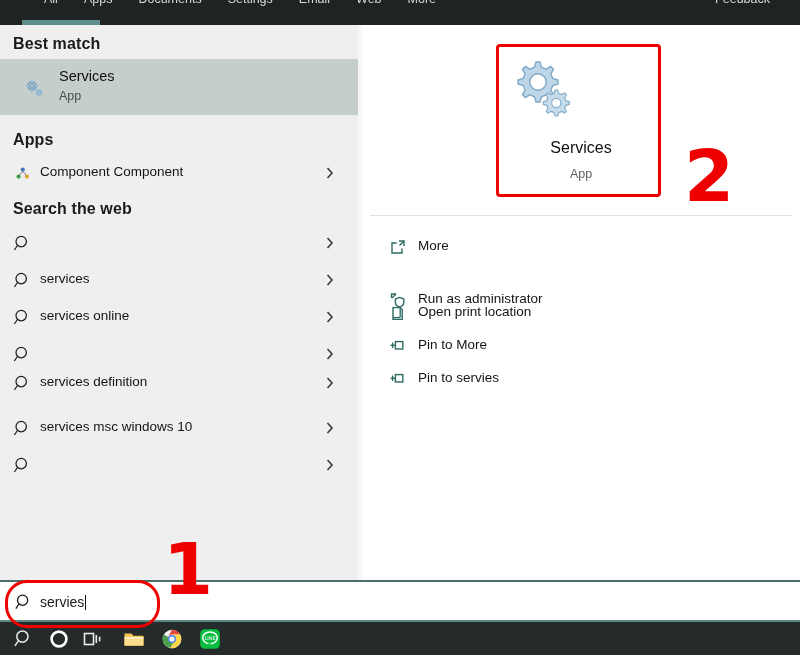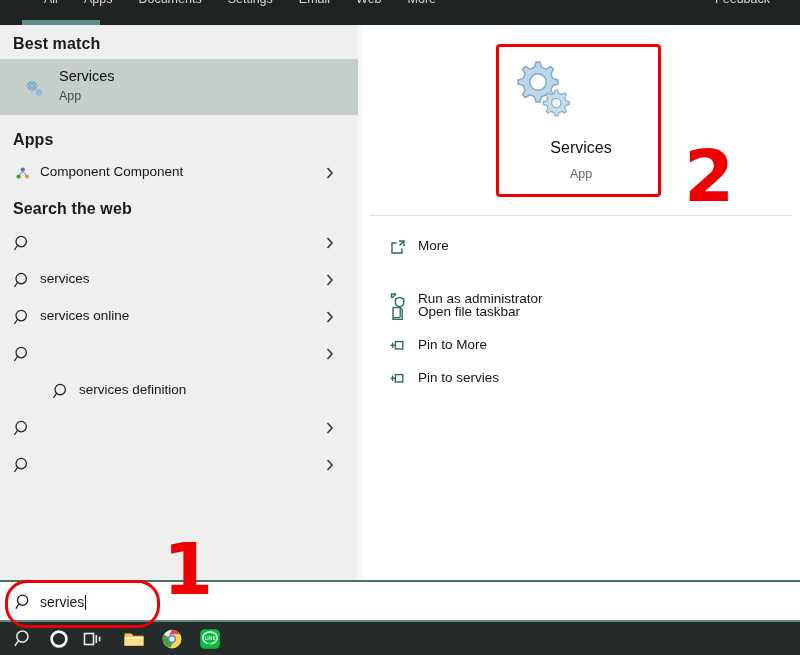--- a/index.html
+++ b/index.html
@@ -254,35 +254,36 @@
       </div>
       <div class="row" style="top: 338px;">
         <span class="ico"><svg viewBox="0 0 20 20" width="20" height="20">
             <circle cx="8.2" cy="7.6" r="5.2" fill="none" stroke="#1f1f1f" stroke-width="1.25"></circle>
             <line x1="4.4" y1="11.5" x2="1.4" y2="16" stroke="#1f1f1f" stroke-width="1.25"></line>
           </svg></span>
         <span class="chev"><svg viewBox="0 0 10 16" width="10" height="16">
             <polyline points="2.5,3 7,8 2.5,13" fill="none" stroke="#3a3a3a" stroke-width="1.6"></polyline>
           </svg></span>
       </div>
-      <div class="row" style="top: 375px; margin-left: 39px;">
+      <div class="row" style="top: 367px;">
         <span class="ico"><svg viewBox="0 0 20 20" width="20" height="20">
             <circle cx="8.2" cy="7.6" r="5.2" fill="none" stroke="#1f1f1f" stroke-width="1.25"></circle>
             <line x1="4.4" y1="11.5" x2="1.4" y2="16" stroke="#1f1f1f" stroke-width="1.25"></line>
           </svg></span>
         <span class="lbl"><span>services definition</span></span>
         <span class="chev"><svg viewBox="0 0 10 16" width="10" height="16">
             <polyline points="2.5,3 7,8 2.5,13" fill="none" stroke="#3a3a3a" stroke-width="1.6"></polyline>
           </svg></span>
       </div>
       <div class="row" style="top: 412px;">
         <span class="ico"><svg viewBox="0 0 20 20" width="20" height="20">
             <circle cx="8.2" cy="7.6" r="5.2" fill="none" stroke="#1f1f1f" stroke-width="1.25"></circle>
             <line x1="4.4" y1="11.5" x2="1.4" y2="16" stroke="#1f1f1f" stroke-width="1.25"></line>
           </svg></span>
+        <span class="lbl"><span>services msc windows 10</span></span>
         <span class="chev"><svg viewBox="0 0 10 16" width="10" height="16">
             <polyline points="2.5,3 7,8 2.5,13" fill="none" stroke="#3a3a3a" stroke-width="1.6"></polyline>
           </svg></span>
       </div>
       <div class="row" style="top: 449px;">
         <span class="ico"><svg viewBox="0 0 20 20" width="20" height="20">
             <circle cx="8.2" cy="7.6" r="5.2" fill="none" stroke="#1f1f1f" stroke-width="1.25"></circle>
             <line x1="4.4" y1="11.5" x2="1.4" y2="16" stroke="#1f1f1f" stroke-width="1.25"></line>
           </svg></span>
         <span class="chev"><svg viewBox="0 0 10 16" width="10" height="16">
@@ -325,21 +326,21 @@
               <path d="M11.6 7.4 l4.2 1.6 v3.4 c0 2.3-2.1 3.9-4.2 4.6 -2.1-.7-4.2-2.3-4.2-4.6 V9 Z" fill="none" stroke="#2e6b63" stroke-width="1.4"></path>
             </svg></span>
           <span class="albl">Run as administrator</span>
         </div>
         <div class="action" style="top: 272px;">
           <span class="aico"><svg viewBox="0 0 20 20" width="20" height="20">
               <path d="M5 4.6 h7.2 l2 2.2 v9.6 h-9.2 z" fill="none" stroke="#2e6b63" stroke-width="1.4"></path>
               <line x1="12.2" y1="4.6" x2="12.2" y2="14.6" stroke="#2e6b63" stroke-width="1.3"></line>
               <line x1="5" y1="14.6" x2="12.2" y2="14.6" stroke="#2e6b63" stroke-width="1.3"></line>
             </svg></span>
-          <span class="albl">Open file taskbar</span>
+          <span class="albl">Open print location</span>
         </div>
         <div class="action" style="top: 305px;">
           <span class="aico"><svg viewBox="0 0 20 20" width="20" height="20">
               <rect x="7.4" y="5.6" width="7.4" height="7.4" fill="none" stroke="#2e6b63" stroke-width="1.4"></rect>
               <line x1="7.4" y1="9.3" x2="2.6" y2="9.3" stroke="#2e6b63" stroke-width="1.4"></line>
               <line x1="4.6" y1="6.6" x2="4.6" y2="12" stroke="#2e6b63" stroke-width="1.4"></line>
             </svg></span>
           <span class="albl">Pin to More</span>
         </div>
         <div class="action" style="top: 338px;">

